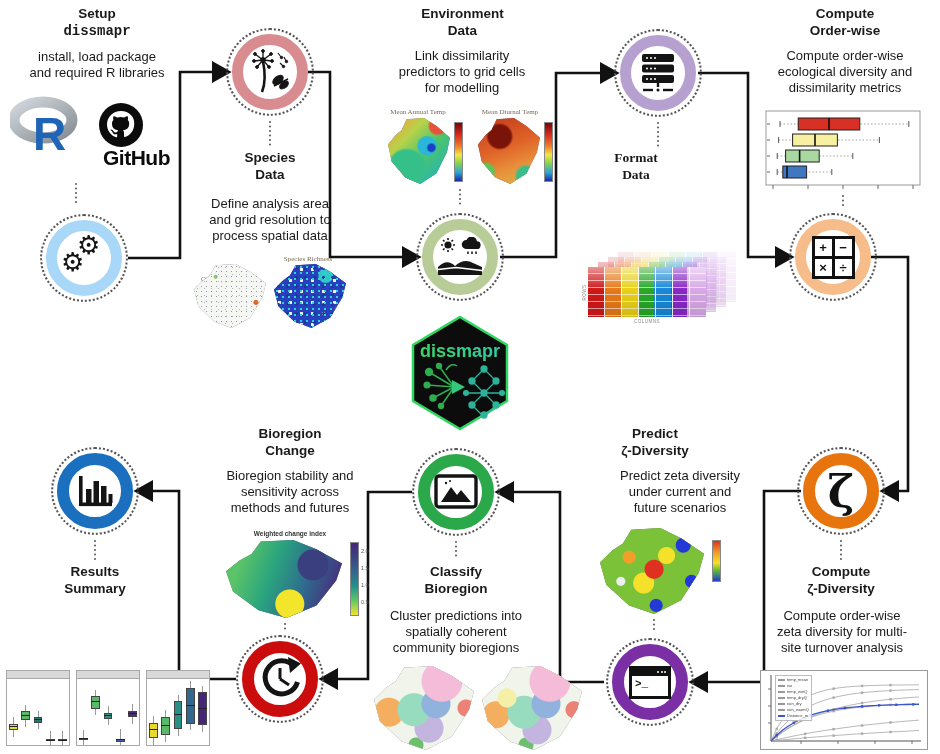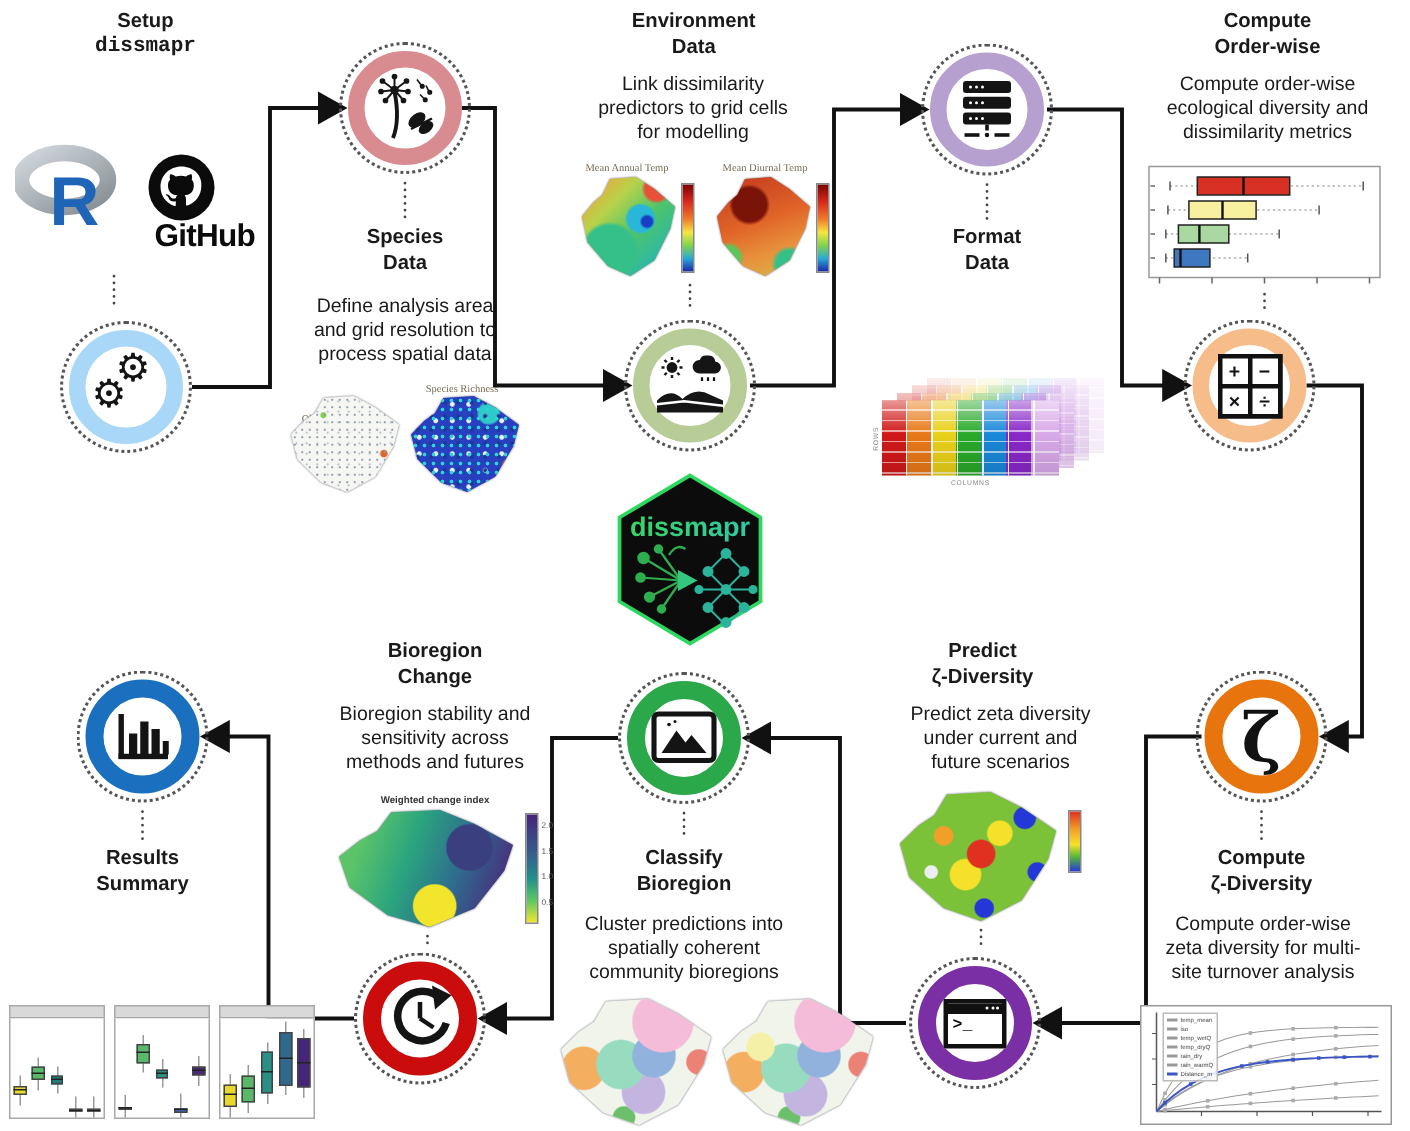--- a/index.html
+++ b/index.html
@@ -149,20 +149,22 @@
       <path d="M456,542 V560"></path>
       <path d="M285,624 V631"></path>
       <path d="M95,541 V560"></path>
     </g>
   </svg>
 
   <div class="abs" style="left:22px;top:6px;width:150px;z-index:2;">
     <div class="title">Setup</div>
     <div class="mono">dissmapr</div>
   </div>
+  <div class="abs desc" style="left:8px;top:49px;width:178px;z-index:2;">install, load package
+and required R libraries</div>
   <svg class="abs" style="left:10px;top:96px;z-index:2;" width="72" height="58" viewBox="0 0 72 58">
     <defs>
         <linearGradient id="rg" x1="0" y1="0" x2="1" y2="1">
       <stop offset="0" stop-color="#d2d8dd"></stop>
           <stop offset="1" stop-color="#858d94"></stop>
         </linearGradient>
       </defs>
     <ellipse cx="33" cy="24" rx="29" ry="18" fill="none" stroke="url(#rg)" stroke-width="11"></ellipse>
     <text x="23" y="54" font-family="Liberation Sans, sans-serif" font-size="46" font-weight="bold" fill="#1f65b7">R</text>
   </svg>
@@ -295,21 +297,21 @@
         </g>
         <g stroke="#141414" stroke-width="2.4">
           <line x1="20" y1="29" x2="20" y2="33"></line>
           <line x1="5" y1="36" x2="15" y2="36"></line>
             <line x1="25" y1="36" x2="35" y2="36"></line>
         </g>
         <circle cx="20" cy="36" r="1.5" fill="#141414"></circle>
       </svg>
     </div>
   </div>
-  <div class="abs title" style="left:598px;top:150px;width:120px;z-index:2;">Format
+  <div class="abs title" style="left:576px;top:150px;width:120px;z-index:2;font-family:Liberation Serif, serif;">Format
 Data</div>
   <div class="abs" style="left:584px;top:252px;width:156px;height:74px;z-index:2;">
     <div class="sheet" style="left:34px;top:0;opacity:0.18;"></div>
     <div class="sheet" style="left:24px;top:5px;opacity:0.35;"></div>
     <div class="sheet" style="left:14px;top:10px;opacity:0.58;"></div>
     <div class="sheet" style="left:4px;top:15px;"></div>
     <div class="tbl-label abs" style="left:4px;top:67px;width:118px;">COLUMNS</div>
     <div class="tbl-label abs" style="left:-12px;top:38px;transform:rotate(-90deg);width:24px;">ROWS</div>
   </div>
 
@@ -499,21 +501,21 @@
         </div>
         <div class="lg-row">
           <span class="lg-key" style="background: rgb(59, 86, 196);"></span>
           <span>Distance_m</span>
         </div>
       </div>
   </div>
 
   <div class="abs title" style="left:593px;top:426px;width:124px;z-index:2;">Predict
 ζ-Diversity</div>
-  <div class="abs desc" style="left:587px;top:468px;width:160px;z-index:2;">Predict zeta diversity
+  <div class="abs desc" style="left:600px;top:468px;width:160px;z-index:2;">Predict zeta diversity
 under current and
 future scenarios</div>
   <div class="mapwrap" style="left:600px;top:528px;z-index:2;">
     <div class="sa map-predict" style="position:relative;width:104px;height:86px;"></div>
   </div>
   <div class="vbar bar-predict" style="left:712px;top:540px;height:40px;z-index:2;"></div>
 
   <div class="dr" style="left:606px;top:638px;z-index:2;">
     <div class="ring" style="border-color:#7b2fa5;border-width:12px;">
       <div class="term">

